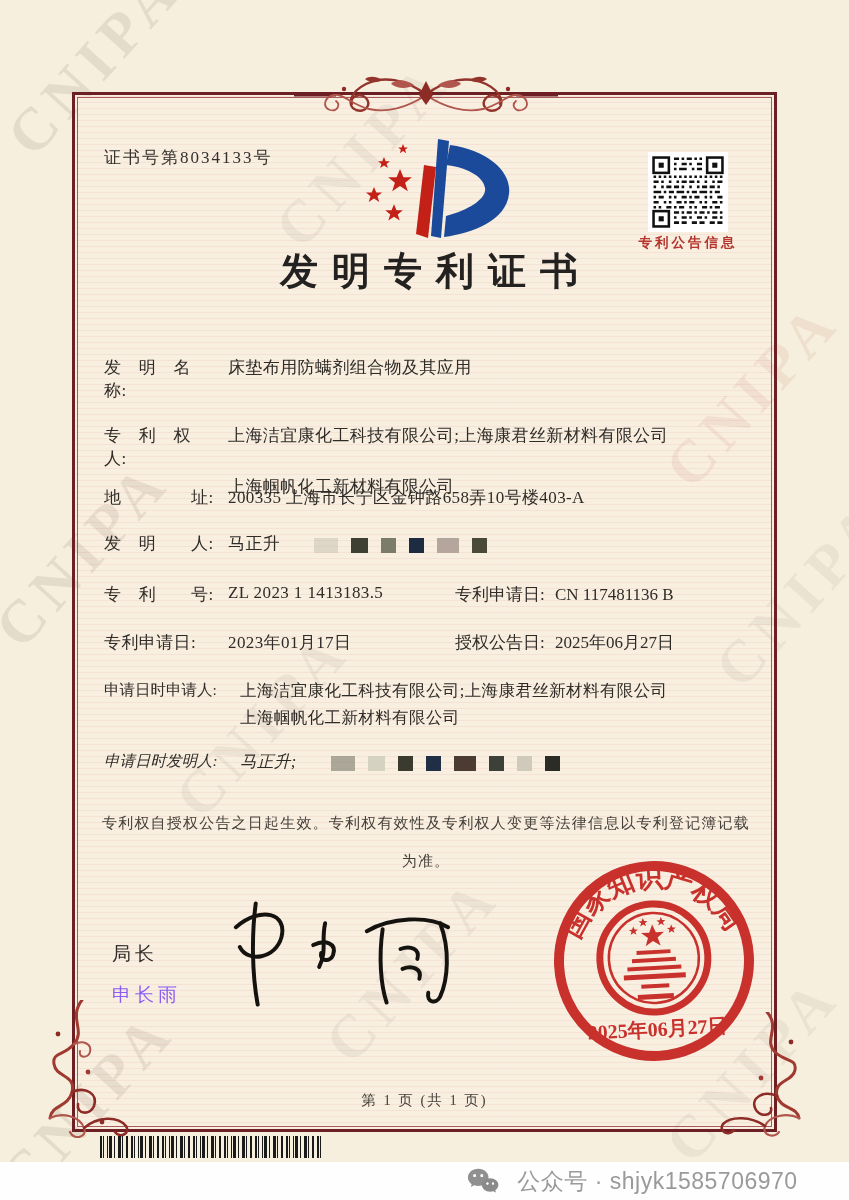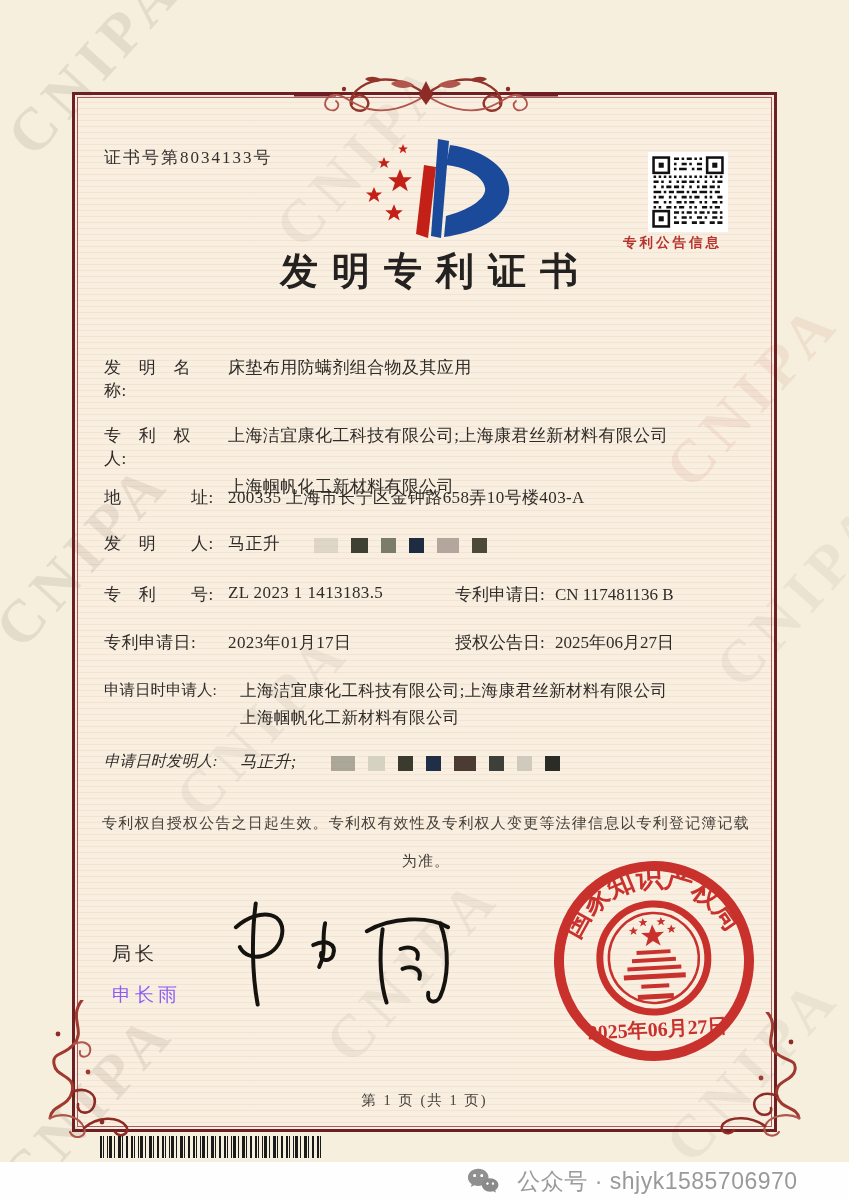--- a/index.html
+++ b/index.html
@@ -30,21 +30,21 @@
       repeating-linear-gradient(180deg, rgba(214,148,132,0.14) 0 1px, rgba(255,255,255,0) 1px 6px),
       #f9efe1;
   }
   
   .cert-no{position:absolute;left:104px;top:146px;z-index:3;font-size:17px;letter-spacing:2px;color:#33302c;}
   .title{
     position:absolute;left:72px;width:714px;top:246px;z-index:3;
     text-align:center;font-size:38px;font-weight:bold;letter-spacing:14px;text-indent:14px;color:#242220;
   }
   .qr-caption{
-    position:absolute;left:623px;top:234px;width:130px;z-index:3;text-align:left;
+    position:absolute;left:623px;top:234px;width:130px;z-index:3;text-align:center;
     font-size:13.5px;letter-spacing:3px;color:#b5342c;font-weight:bold;
   }
   .row{position:absolute;left:104px;z-index:3;font-size:17px;color:#2f2c28;letter-spacing:0.4px;}
   .row .lbl{display:inline-block;width:124px;vertical-align:top;}
   .row .val{display:inline-block;}
   .row .line2{margin-left:124px;margin-top:5px;}
   .row.small-lbl .lbl{width:136px;font-size:15.5px;letter-spacing:0;}
   .row.small-lbl{font-size:16.5px;}
   .rcol{position:absolute;left:455px;z-index:3;font-size:17px;color:#2f2c28;}
   .rcol .lbl{display:inline-block;width:100px;}

